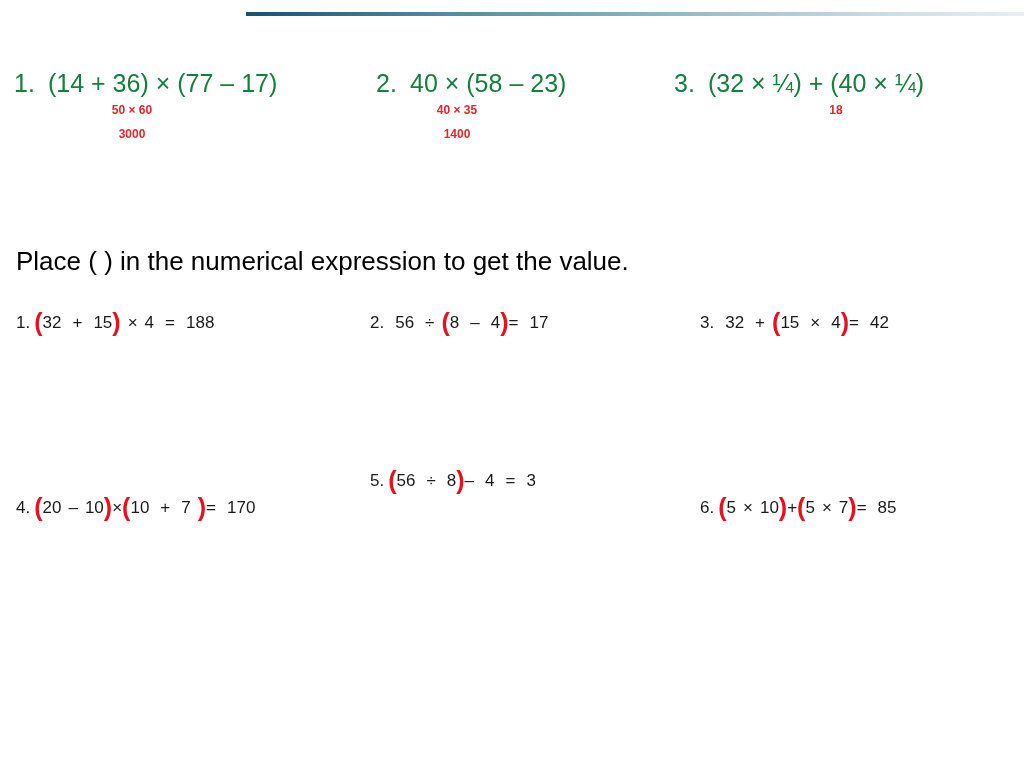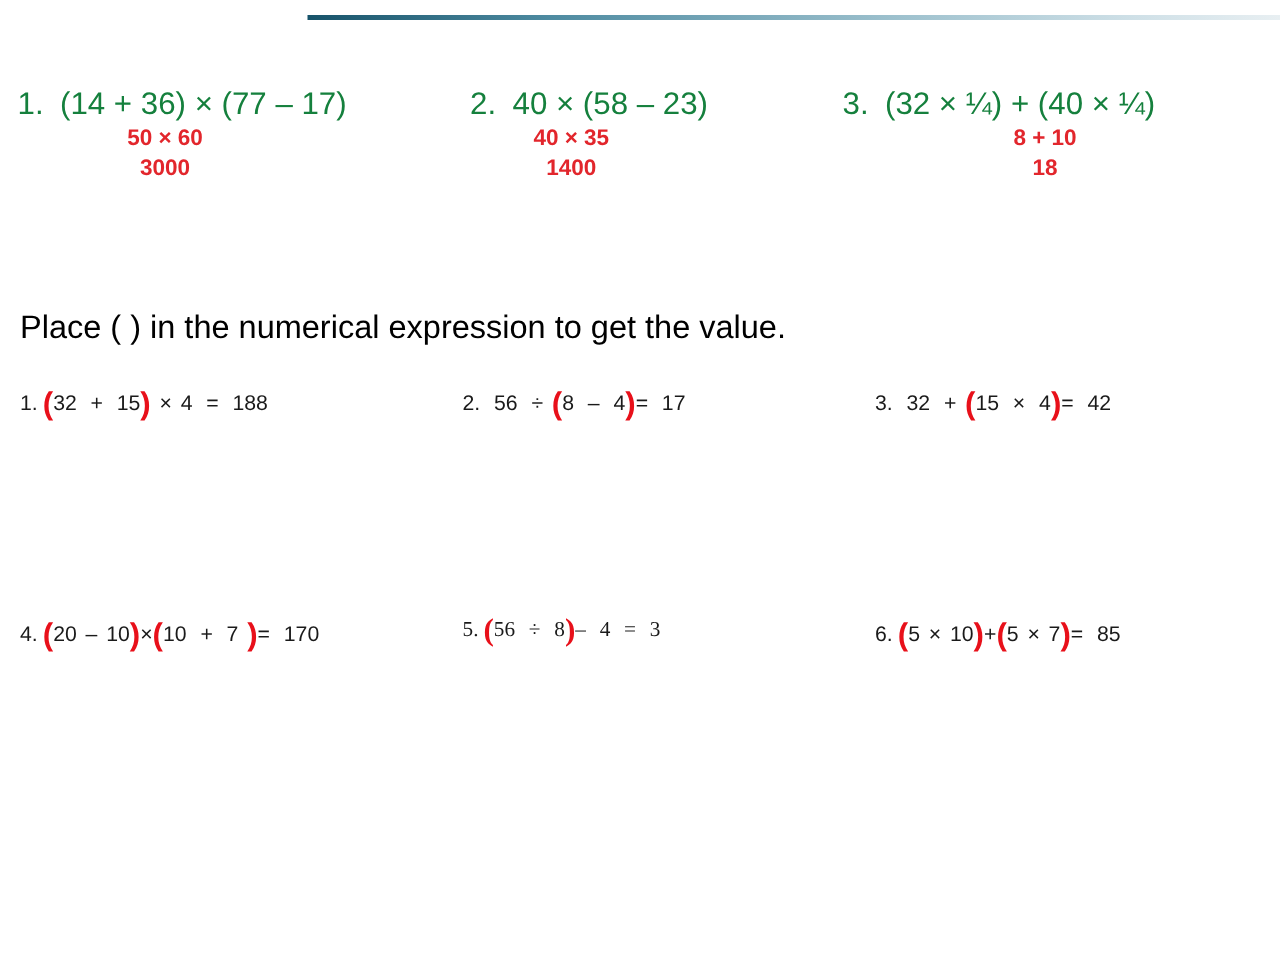--- a/index.html
+++ b/index.html
@@ -74,21 +74,21 @@
     line-height: 30px;
     white-space: nowrap;
     color: #15803d;
   }
   .problem-num {
     display: inline-block;
     min-width: 34px;
   }
   .work {
     color: #e2262c;
-    font-size: 18px;
+    font-size: 12px;
     line-height: 24px;
     font-weight: bold;
     text-align: center;
     white-space: nowrap;
   }
   .work-step { display: block; }
 
   #prob-1 { left: 14px;  top: 68px; }
   #prob-1 .work-wrap { width: 236px; }
   #prob-2 { left: 376px; top: 68px; }
@@ -123,21 +123,21 @@
     position: relative;
     top: 3px;
   }
   .sp  { display: inline-block; width: 7px; }
   .sp2 { display: inline-block; width: 11px; }
 
   #ex-1 { left: 16px;  top: 311px; }
   #ex-2 { left: 370px; top: 311px; }
   #ex-3 { left: 700px; top: 311px; }
   #ex-4 { left: 16px;  top: 496px; }
-  #ex-5 { left: 370px; top: 492px; font-family: Liberation Serif, serif; }
+  #ex-5 { left: 370px; top: 469px; }
   #ex-6 { left: 700px; top: 496px; }
 </style>
 </head>
 <body>
 
 <div class="banner" id="banner-periodic">
   <div class="banner-shape"></div>
   <span class="banner-label">Periodic Review 2</span>
 </div>
 <div class="banner-rule" id="banner-periodic-rule"></div>
@@ -160,21 +160,20 @@
     <span class="work work-step">40 × 35</span>
     <span class="work work-step">1400</span>
   </div>
 </div>
 
 <div class="problem" id="prob-3">
   <div class="problem-expr">
     <span class="problem-num">3.</span><span>(32 × ¼) + (40 × ¼)</span>
   </div>
   <div class="work-wrap">
-    <span class="work work-step">8 + 10</span>
     <span class="work work-step">18</span>
   </div>
 </div>
 
 <div class="banner" id="banner-acc">
   <div class="banner-shape"></div>
   <span class="banner-label">Access Common Core</span>
 </div>
 
 <div id="instruction">Place (  ) in the numerical expression to get the value.</div>

